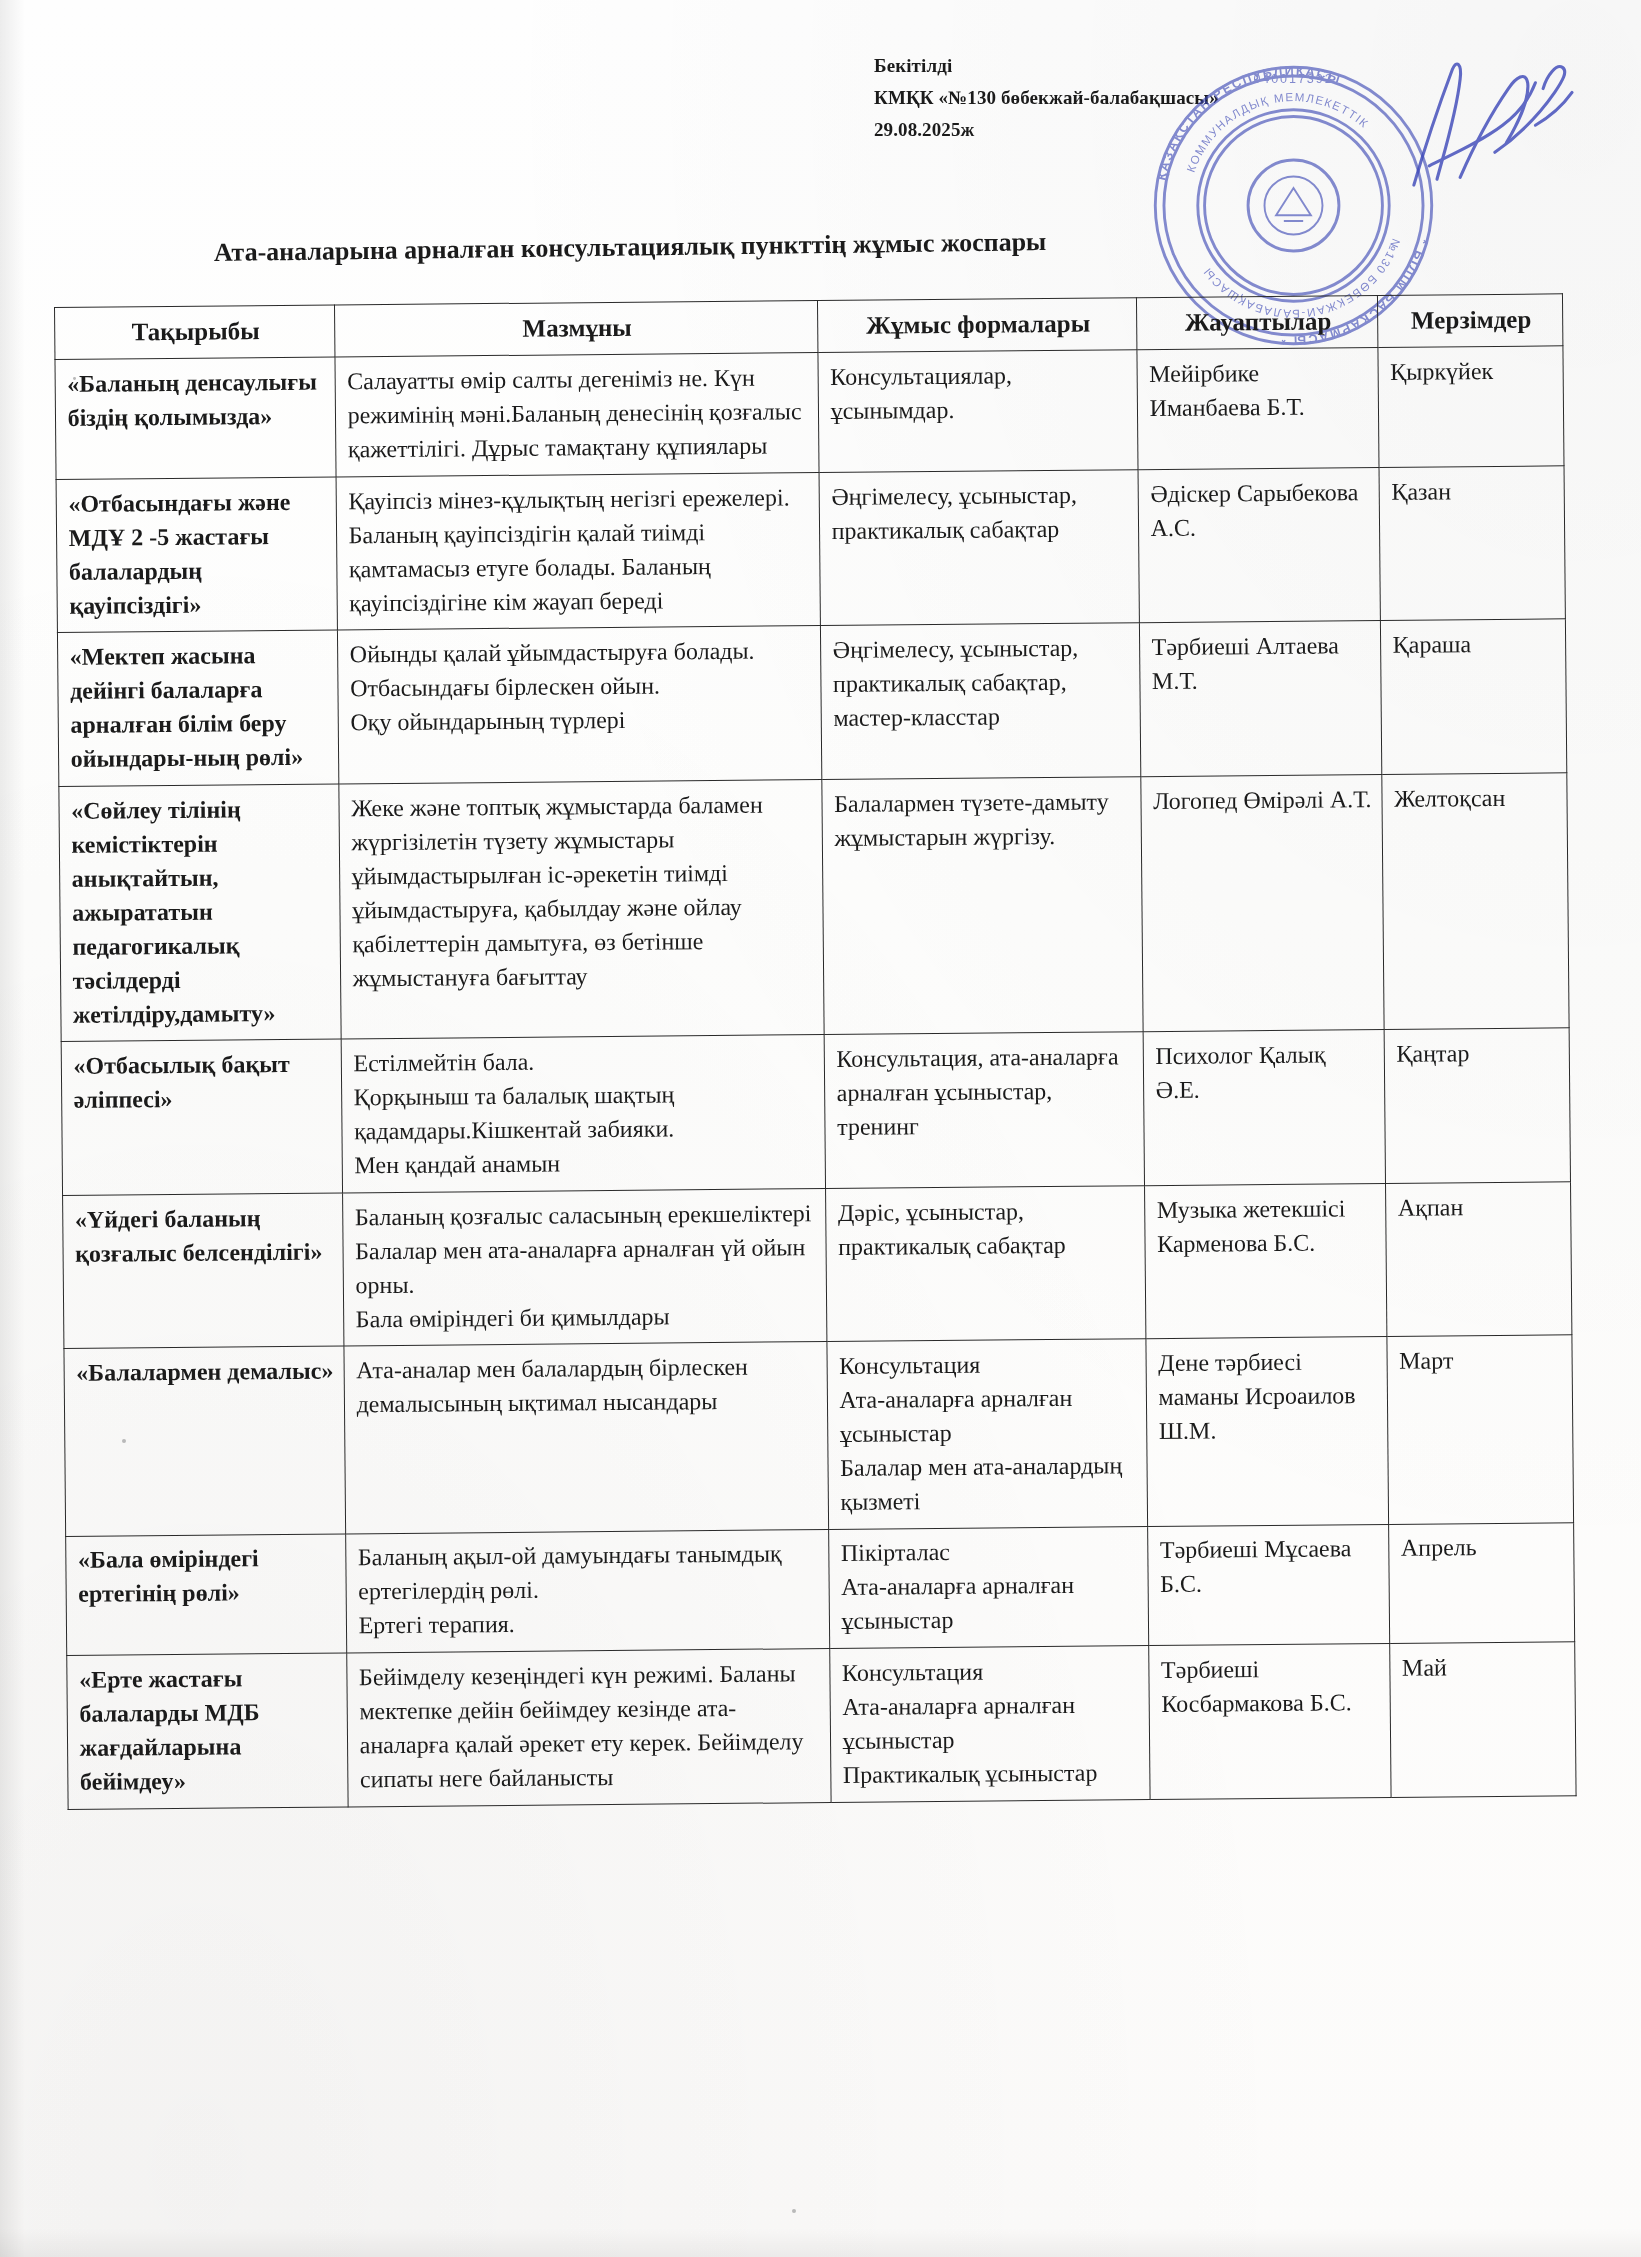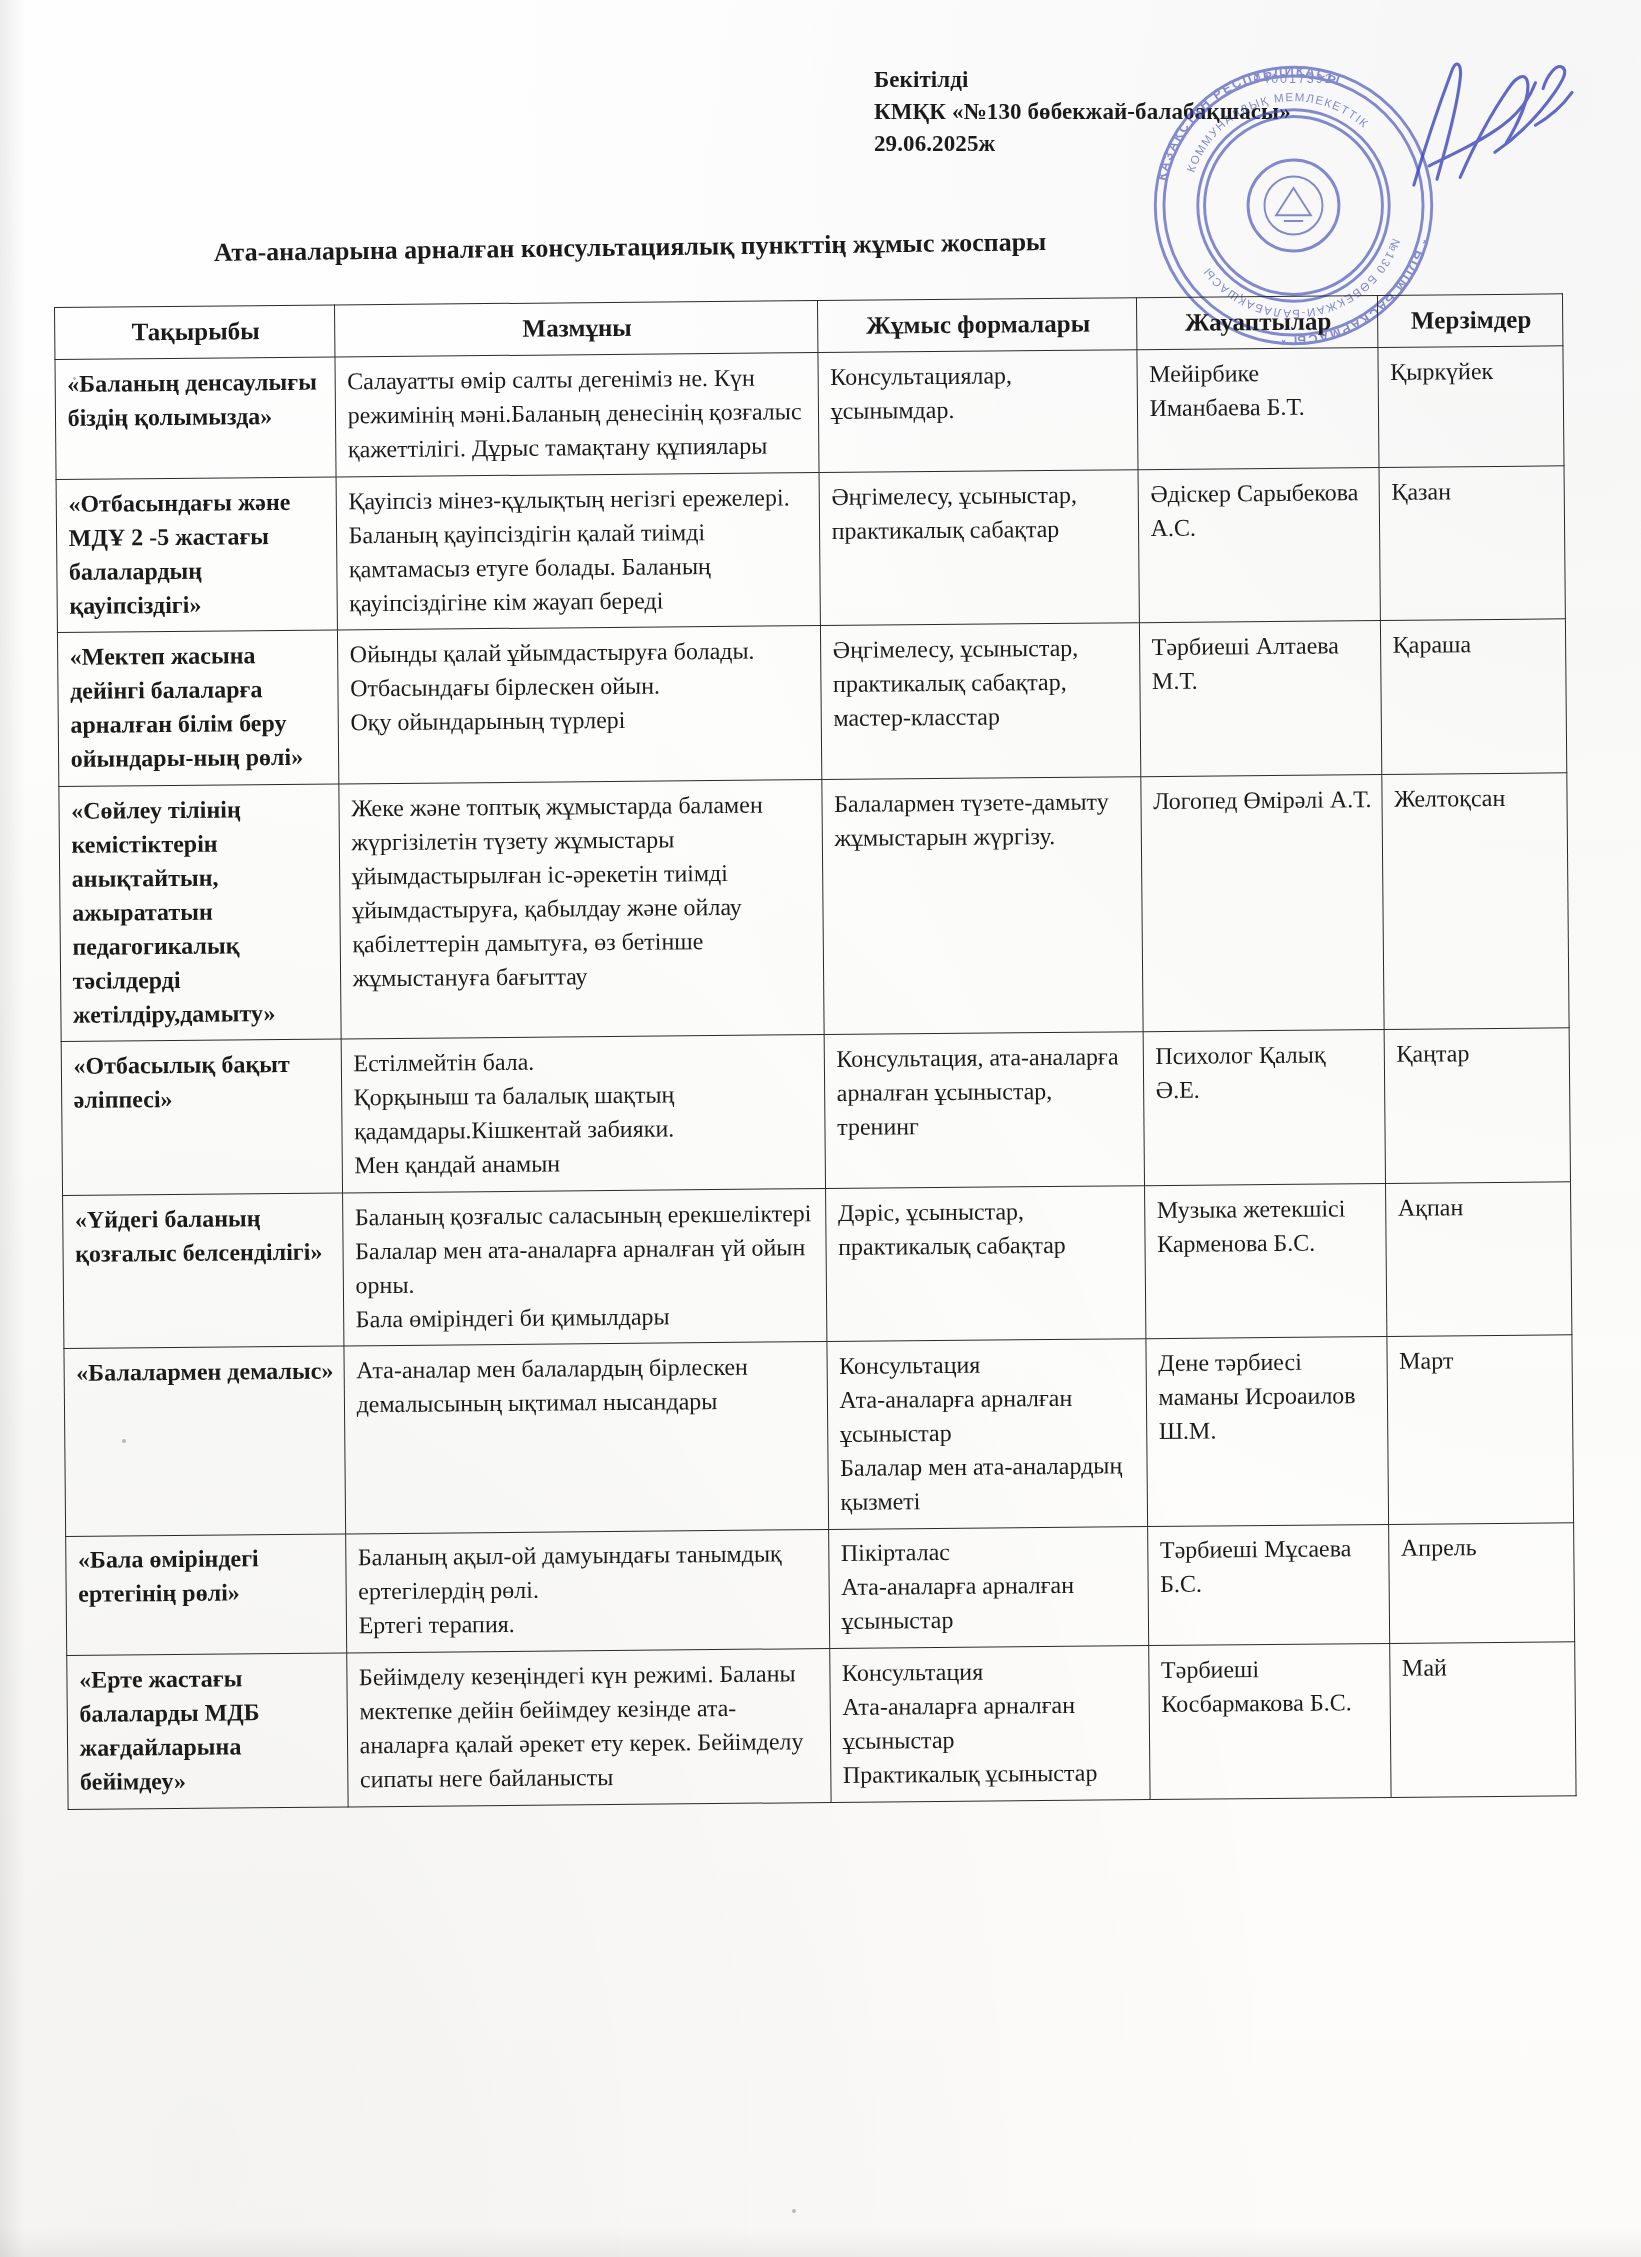--- a/index.html
+++ b/index.html
@@ -22,24 +22,24 @@
     background:
       radial-gradient(ellipse at 12% 96%, rgba(0,0,0,0.035) 0%, rgba(0,0,0,0) 55%),
       radial-gradient(ellipse at 96% 4%, rgba(0,0,0,0.03) 0%, rgba(0,0,0,0) 50%),
       linear-gradient(180deg, #fefefe 0%, #fdfdfc 40%, #fcfbfa 100%);
   }
 
   
   .approval {
     position: absolute;
     left: 874px;
-    top: 64px;
+    top: 50px;
     width: 599px;
     font-weight: bold;
-    font-size: 23px;
+    font-size: 19px;
     line-height: 32px;
     letter-spacing: 0.1px;
   }
   .approval div { white-space: nowrap; }
 
   
   .doc-title {
     position: absolute;
     left: 214px;
     top: 238px;
@@ -139,21 +139,21 @@
   }
 </style>
 </head>
 <body>
 
 <div class="page">
 
   <div class="approval">
     <div>Бекітілді</div>
     <div>КМҚК «№130 бөбекжай-балабақшасы»</div>
-    <div>29.06.2025ж</div>
+    <div>29.08.2025ж</div>
   </div>
 
   <div class="stamp">
     <svg viewBox="0 0 330 330" width="319" height="319" aria-hidden="true">
       <defs>
         <path id="arcOuter" d="M 165,165 m -135,0 a 135,135 0 1,1 270,0" fill="none"></path>
         <path id="arcOuterBot" d="M 165,165 m 135,0 a 135,135 0 1,1 -270,0" fill="none"></path>
         <path id="arcMid" d="M 165,165 m -108,0 a 108,108 0 1,1 216,0" fill="none"></path>
         <path id="arcMidBot" d="M 165,165 m 108,0 a 108,108 0 1,1 -216,0" fill="none"></path>
         <path id="arcInner" d="M 165,165 m -74,0 a 74,74 0 1,1 148,0" fill="none"></path>

